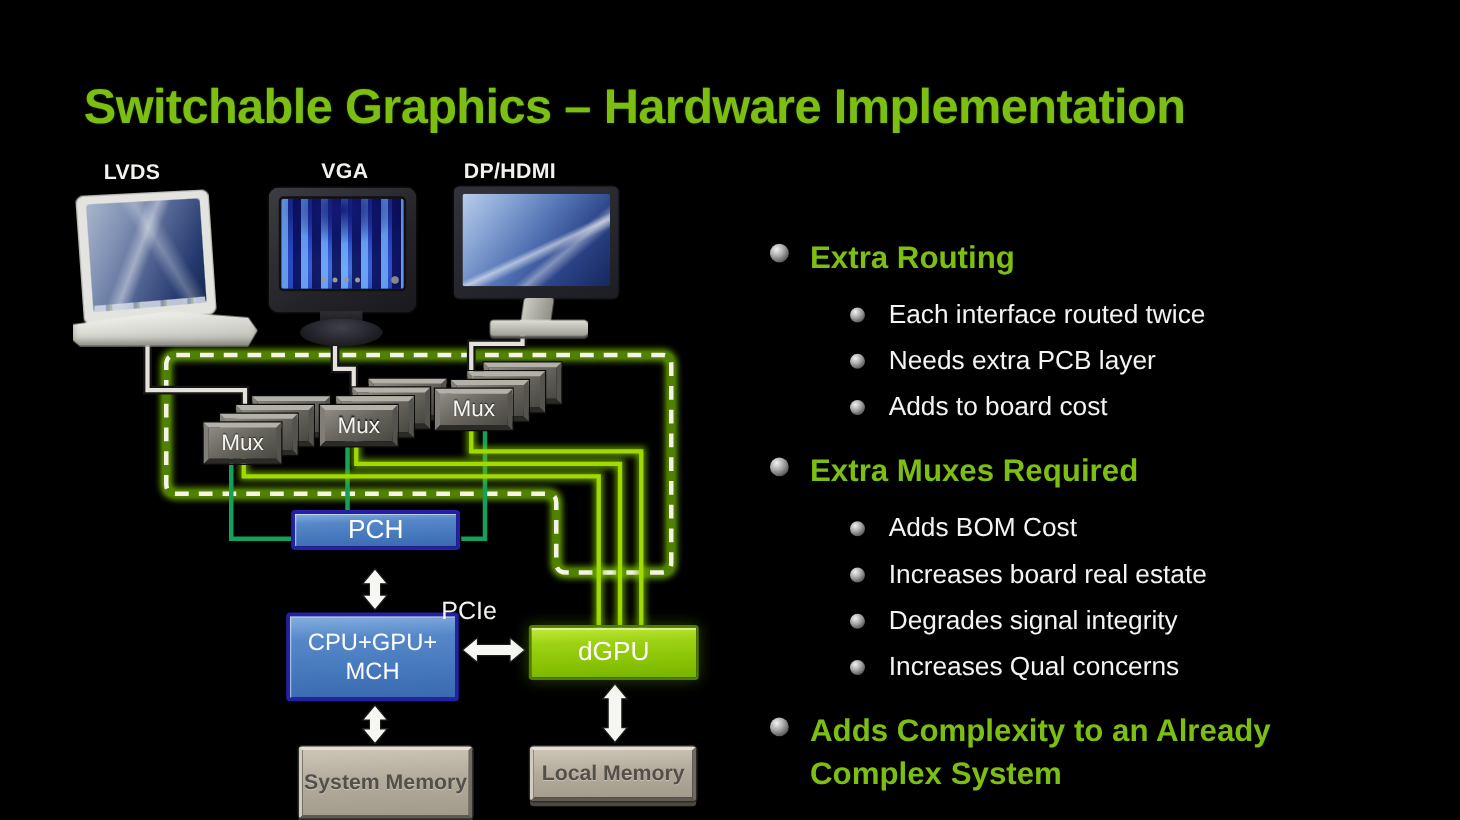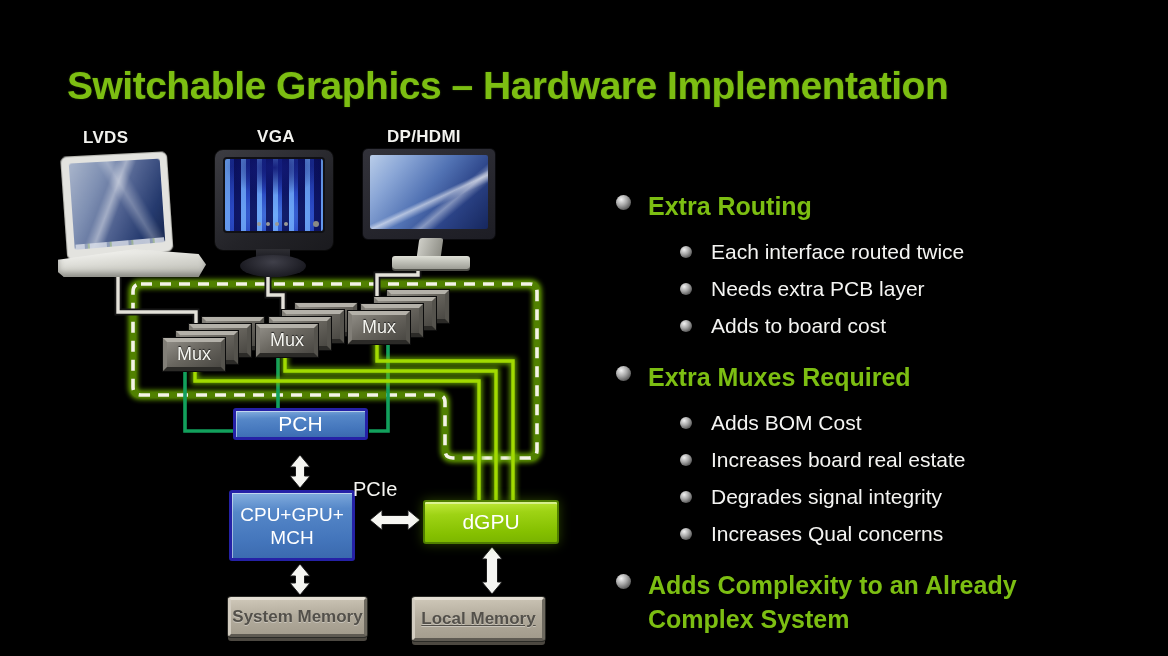--- a/index.html
+++ b/index.html
@@ -12,21 +12,21 @@
   
   .title{
     position:absolute;left:67px;top:36px;width:1040px;
     font-size:39px;font-weight:bold;letter-spacing:-.5px;color:#7CBE12;
     text-shadow:0 0 2px rgba(120,190,20,.35);
   }
   
   .disp-label{position:absolute;color:#f2f2ee;font-weight:bold;font-size:17px;letter-spacing:.3px;}
   .lbl-lvds{left:83px;top:100px;}
   .lbl-vga{left:257px;top:99px;}
-  .lbl-dp{left:387px;top:99px;}
+  .lbl-dp{left:371px;top:99px;}
   
   .wires{position:absolute;left:0;top:0;width:1168px;height:656px;}
   
   .laptop{position:absolute;left:58px;top:124px;width:150px;height:132px;}
   .laptop .lid{position:absolute;left:6px;top:2px;width:106px;height:100px;background:#e3e3df;
     border:1px solid #b5b5af;border-radius:6px;transform:perspective(420px) rotateY(9deg) rotate(-4deg);}
   .laptop .scr{position:absolute;left:7px;top:6px;right:7px;bottom:9px;border-radius:3px;
     background:
       linear-gradient(115deg,rgba(255,255,255,0) 36%,rgba(255,255,255,.42) 44%,rgba(255,255,255,0) 52%),
       linear-gradient(62deg,rgba(255,255,255,0) 52%,rgba(255,255,255,.28) 60%,rgba(255,255,255,0) 70%),
@@ -76,30 +76,30 @@
     box-shadow:0 0 0 1px #0c0c0c;}
   .mux-box.b3{left:39px;top:0;} .mux-box.b2{left:26px;top:7px;} .mux-box.b1{left:13px;top:14px;}
   .mux-box.front{left:0;top:21px;display:flex;align-items:center;justify-content:center;}
   .mux-box.front span{color:#f6f6f1;font-size:18px;text-shadow:0 -1px 1px #1d1d1d;}
   
   .chip{position:absolute;box-sizing:border-box;display:flex;align-items:center;justify-content:center;
     text-align:center;color:#fff;border-radius:3px;}
   .blue{background:linear-gradient(178deg,#86b0e0 0%,#5587c8 28%,#4476bc 70%,#3a69ae 100%);
     border:3px solid #2521a6;box-shadow:inset 1px 1px 0 rgba(255,255,255,.5);}
   .pch{left:233px;top:380px;width:135px;height:32px;font-size:21px;}
-  .cpu{left:229px;top:462px;width:126px;height:71px;font-size:19px;line-height:23px;flex-direction:column;}
+  .cpu{left:229px;top:462px;width:138px;height:71px;font-size:19px;line-height:23px;flex-direction:column;}
   .dgpu{left:423px;top:472px;width:136px;height:44px;font-size:21px;
     background:linear-gradient(178deg,#c3ea3e 0%,#9ed314 30%,#85c000 75%,#79b300 100%);
     border:2px solid #4f7e00;box-shadow:inset 0 2px 0 rgba(255,255,255,.45),0 0 12px rgba(118,185,0,.35);}
   .mem{color:#53504a;font-weight:bold;font-size:17px;line-height:20px;flex-direction:column;
     background:linear-gradient(178deg,#cdc6b7 0%,#b3ac9d 45%,#a29b8c 100%);
     border:3px solid;border-color:#e4dfd4 #6e6a60 #5e5a52 #d2ccc0;box-shadow:0 0 0 1px #2a2a26,0 4px 0 rgba(138,132,118,.55);
     text-shadow:0 1px 0 rgba(255,255,255,.35);}
-  .sysmem{left:228px;top:569px;width:139px;height:40px;}
-  .locmem{left:412px;top:569px;width:133px;height:44px;text-decoration:underline;}
+  .sysmem{left:239px;top:569px;width:139px;height:58px;}
+  .locmem{left:424px;top:569px;width:133px;height:44px;}
   .pcie{position:absolute;left:353px;top:450px;color:#f4f4f0;font-size:20px;}
   
   .panel{position:absolute;left:616px;top:161px;width:470px;}
   .sec{margin-bottom:22px;}
   .h-row{display:flex;gap:17px;margin-bottom:17px;}
   .h-row .sphere{width:15px;height:15px;margin-top:6px;flex:none;}
   .h-row .h-text{color:#7CBE12;font-size:25px;font-weight:bold;line-height:34px;max-width:432px;}
   .i-row{display:flex;gap:19px;margin-left:64px;margin-top:13px;align-items:center;}
   .i-row .sphere{width:12px;height:12px;flex:none;}
   .i-row .i-text{color:#f4f4f2;font-size:21px;}

